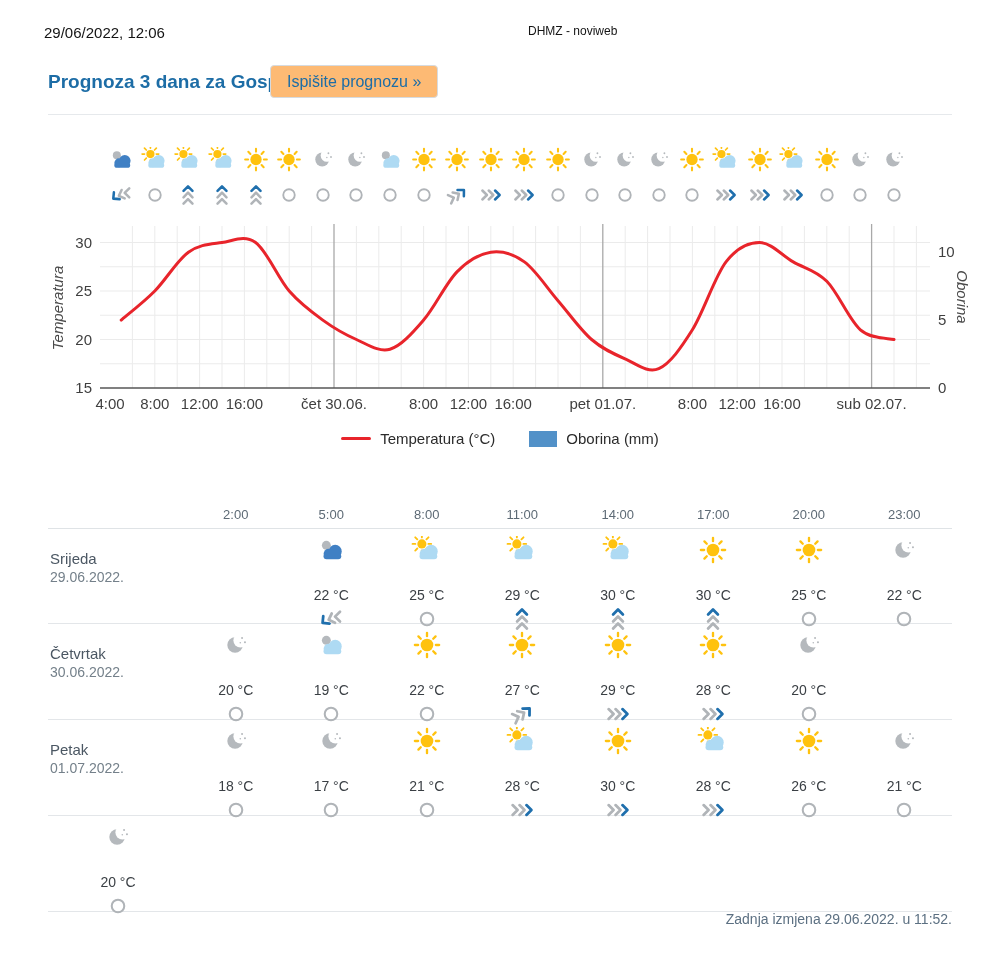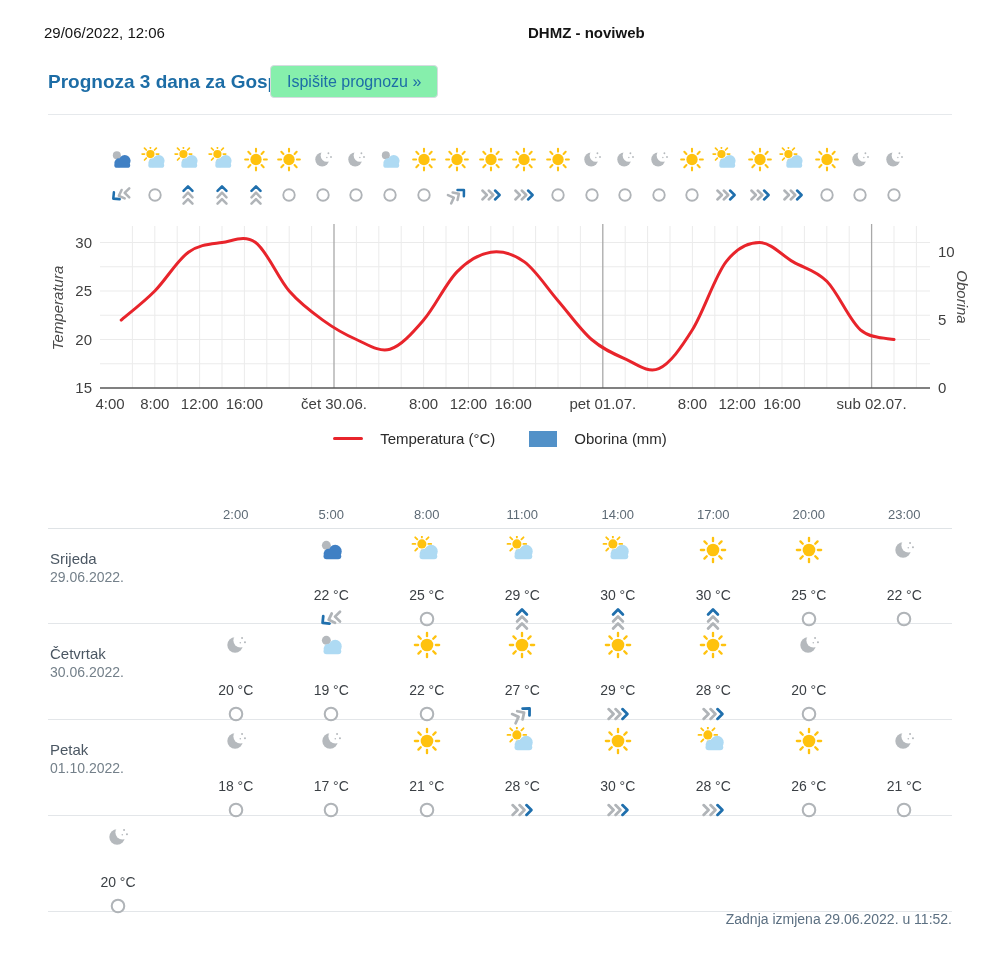--- a/index.html
+++ b/index.html
@@ -1,30 +1,30 @@
 <!DOCTYPE html>
 <html><head>
 <meta charset="utf-8">
 <style>
   html,body{margin:0;padding:0;background:#fff;}
   body{width:1000px;height:964px;position:relative;overflow:hidden;
        font-family:"Liberation Sans","DejaVu Sans",sans-serif;color:#222;}
   .abs{position:absolute;}
   .hdr-date{left:44px;top:24px;font-size:15px;color:#141414;}
-  .hdr-app{left:528px;top:24px;font-size:15px;color:#141414;font-weight:bold;}
+  .hdr-app{left:528px;top:24px;font-size:12px;color:#141414;}
   .page-title{left:48px;top:71px;font-size:19px;font-weight:bold;color:#1d6da6;text-decoration:none;cursor:pointer;}
-  .print-btn{left:270px;top:65px;height:33px;padding:0 16px;background:#86efac;border:1px solid #d6dbe0;
+  .print-btn{left:270px;top:65px;height:33px;padding:0 16px;background:#fdba74;border:1px solid #d6dbe0;
              border-radius:4px;font-size:16px;color:#1d6da6;font-family:inherit;cursor:pointer;}
   .panel-top{left:48px;top:114px;width:904px;height:1px;background:#e6e9ec;}
   #iconstrip .wicon,#iconstrip .windicon{position:absolute;line-height:0;}
   svg.chart{position:absolute;left:0;top:0;}
   svg text{fill:#3f3f3f;font-size:15px;font-family:"Liberation Sans","DejaVu Sans",sans-serif;}
   svg text.atitle{font-style:italic;fill:#4a4a4a;}
   .legend{left:0;top:430px;width:1000px;display:flex;justify-content:center;gap:34px;align-items:center;}
-  .litem{display:flex;align-items:center;gap:17px;font-size:15px;color:#2b2b2b;}
+  .litem{display:flex;align-items:center;gap:9px;font-size:15px;color:#2b2b2b;}
   .lline{display:inline-block;width:30px;height:3px;border-radius:2px;}
   .lbox{display:inline-block;width:28px;height:16px;}
   #ftable{position:absolute;left:48px;top:500px;width:904px;}
   .trow{display:grid;grid-template-columns:140px repeat(8,1fr);}
   .thead{height:28px;align-items:center;border-bottom:1px solid #dfe3e6;}
   .ttime{text-align:right;font-size:13px;color:#5d6a75;}
   .tdata{border-bottom:1px solid #e3e6e9;}
   .tday{padding:20px 0 0 2px;}
   .dname{font-size:15px;color:#4b5763;line-height:19px;}
   .ddate{font-size:14px;color:#74808a;line-height:19px;}
@@ -854,21 +854,21 @@
           </svg></div>
         <div class="ttemp">20 °C</div>
         <div class="twind"><svg width="24" height="24" viewBox="-13 -13 26 26">
             <circle cx="0" cy="0" r="6.8" stroke="#b0b4b8" stroke-width="2.2" fill="none"></circle>
           </svg></div>
       </div>
     </div>
     <div class="trow tdata" style="height:95px">
       <div class="tday">
         <div class="dname">Petak</div>
-        <div class="ddate">01.10.2022.</div>
+        <div class="ddate">01.07.2022.</div>
       </div>
       <div class="tcell">
         <div class="ticon"><svg width="34" height="28" viewBox="0 0 36 30">
             <circle cx="17" cy="15" r="8.3" fill="#b5b9bd"></circle>
             <circle cx="22.8" cy="10.2" r="7.6" fill="#ffffff"></circle>
             <circle cx="24.5" cy="7.5" r="1.1" fill="#b5b9bd"></circle>
             <circle cx="27.6" cy="12" r="1.1" fill="#b5b9bd"></circle>
             <circle cx="22.6" cy="12.6" r="0.85" fill="#b5b9bd"></circle>
           </svg></div>
         <div class="ttemp">18 °C</div>

